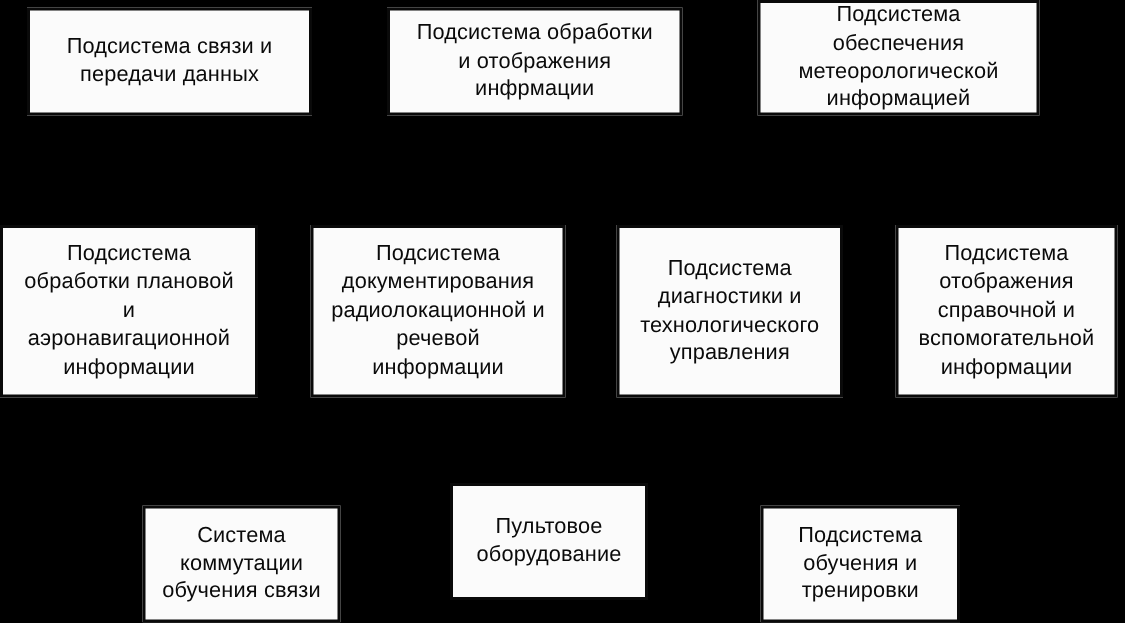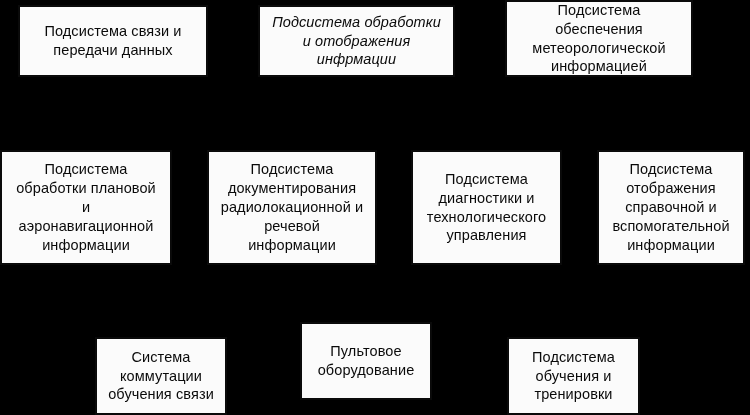--- a/index.html
+++ b/index.html
@@ -41,21 +41,21 @@
 </head>
 <body>
 
 <div id="canvas">
 
   <div class="node" style="left:18px; top:5px; width:190px; height:72px;">
     <span class="node-label">Подсистема связи и
 передачи данных</span>
   </div>
 
-  <div class="node" style="left:258px; top:5px; width:197px; height:72px;font-style:italic;">
+  <div class="node" style="left:258px; top:5px; width:197px; height:72px;">
     <span class="node-label">Подсистема обработки
 и отображения
 инфрмации</span>
   </div>
 
   <div class="node" style="left:505px; top:0px; width:188px; height:77px;">
     <span class="node-label">Подсистема
 обеспечения
 метеорологической
 информацией</span>

